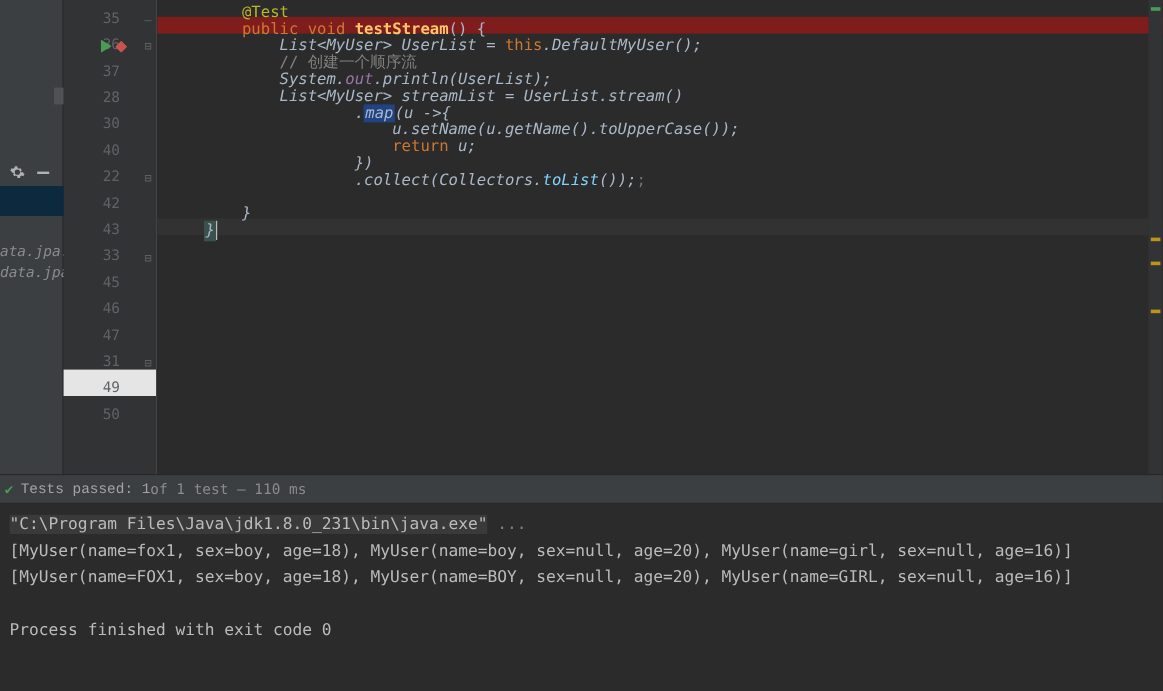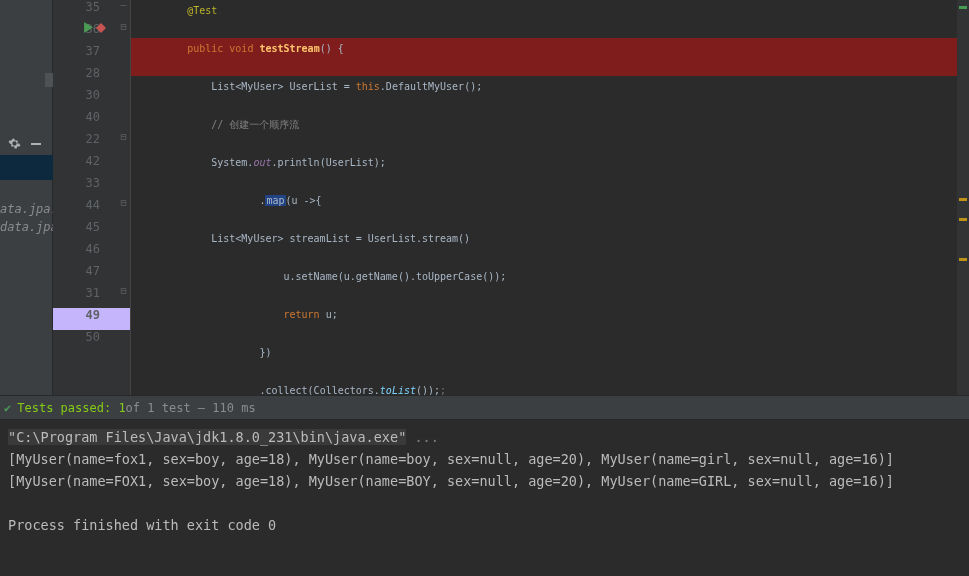--- a/index.html
+++ b/index.html
@@ -55,26 +55,26 @@
   .gutter {
     width: 78px;
     background: #313335;
     border-right: 1px solid #444;
     display: flex;
     flex-direction: column;
   }
   .gutter-row {
     height: 22px;
     display: flex;
-    align-items: flex-start;
+    align-items: flex-end;
     justify-content: flex-end;
     padding-right: 30px;
     position: relative;
   }
-  .gutter-row.current { background: #c4b5fd; font-weight: bold; }
+  .gutter-row.current { background: #e5e5e5; }
   .ln { color: #606366; font-size: 12px; }
   .gutter-icons {
     position: absolute;
     left: 30px;
     display: flex;
     gap: 2px;
     align-items: center;
   }
   .run-icon svg, .debug-icon svg { display: block; }
   .fold-mark {
@@ -87,32 +87,32 @@
     line-height: 9px;
     text-align: center;
   }
   .code-area {
     flex: 1;
     background: #2b2b2b;
     position: relative;
     overflow: hidden;
   }
   .code-line {
-    height: 38px;
+    height: 14px;
     line-height: 22px;
     padding-left: 8px;
     white-space: pre;
-    font-size: 10px;
+    font-size: 13px;
   }
   .code-line.hl { background: #7f1d1d; }
   .code-line.current { background: #323232; }
   .kw { color: #cc7832; }
   .ann { color: #bbb529; }
   .mname { color: #ffc66d; font-weight: bold; }
-  .id { color: #a9b7c6; }
+  .id { color: #a9b7c6; font-style: italic; }
   .field { color: #9876aa; font-style: italic; }
   .smethod { color: #7dd3fc; font-style: italic; }
   .cmt { color: #808080; }
   .punc { color: #a9b7c6; }
   .semi2 { color: #72737a; }
   .mapbox { background: #214283; padding: 0 1px; }
   .caret { border-left: 1px solid #bbbbbb; display: inline-block; height: 16px; vertical-align: middle; }
   .ematch { border: 1px solid #3b514d; background: #3b514d; }
   .marker-strip {
     position: absolute;
@@ -130,21 +130,21 @@
     background: #3c3f41;
     border-top: 1px solid #282828;
     border-bottom: 1px solid #282828;
     display: flex;
     align-items: center;
     padding-left: 4px;
     font-size: 12px;
     color: #8a8b8e;
   }
   .check-icon { color: #499c54; margin-right: 6px; font-weight: bold; }
-  .passed-txt { color: #84cc16; }
+  .passed-txt { color: #a3a3a3; font-family: Liberation Mono, monospace; }
   .console {
     height: 156px;
     background: #2b2b2b;
     padding: 6px 8px;
     font-size: 13.5px;
     line-height: 22px;
     color: #bbbbbb;
     overflow: hidden;
   }
   .console-line { white-space: pre; height: 22px; }
@@ -205,24 +205,24 @@
         <span class="ln">40</span>
       </div>
     <div class="gutter-row">
         <span class="ln">22</span>
         <span class="fold-mark">⊟</span>
       </div>
     <div class="gutter-row">
         <span class="ln">42</span>
       </div>
     <div class="gutter-row">
+        <span class="ln">43</span>
+      </div>
+    <div class="gutter-row">
         <span class="ln">33</span>
-      </div>
-    <div class="gutter-row">
-        <span class="ln">44</span>
         <span class="fold-mark">⊟</span>
       </div>
     <div class="gutter-row">
         <span class="ln">45</span>
       </div>
     <div class="gutter-row">
         <span class="ln">46</span>
       </div>
     <div class="gutter-row">
         <span class="ln">47</span>
@@ -238,22 +238,22 @@
         <span class="ln">50</span>
       </div>
   </div>
 
   <div class="code-area">
     <div class="code-line">        <span class="ann">@Test</span></div>
     <div class="code-line hl">        <span class="kw">public</span> <span class="kw">void</span> <span class="mname">testStream</span><span class="punc">() {</span></div>
     <div class="code-line">            <span class="id">List&lt;MyUser&gt; UserList = </span><span class="kw">this</span><span class="id">.DefaultMyUser();</span></div>
     <div class="code-line">            <span class="cmt">// 创建一个顺序流</span></div>
     <div class="code-line">            <span class="id">System.</span><span class="field">out</span><span class="id">.println(UserList);</span></div>
+    <div class="code-line">            <span class="id">List&lt;MyUser&gt; streamList = UserList.stream()</span></div>
     <div class="code-line">                    <span class="id">.</span><span class="id mapbox">map</span><span class="id">(u -&gt;{</span></div>
-    <div class="code-line">            <span class="id">List&lt;MyUser&gt; streamList = UserList.stream()</span></div>
     <div class="code-line">                        <span class="id">u.setName(u.getName().toUpperCase());</span></div>
     <div class="code-line">                        <span class="kw">return</span><span class="id"> u;</span></div>
     <div class="code-line">                    <span class="id">})</span></div>
     <div class="code-line">                    <span class="id">.collect(Collectors.</span><span class="smethod">toList</span><span class="id">());</span><span class="semi2">;</span></div>
     <div class="code-line"> </div>
     <div class="code-line">        <span class="id">}</span></div>
     <div class="code-line current">    <span class="id ematch">}</span><span class="caret"></span></div>
     <div class="code-line"> </div>
 
     <div class="marker-strip">

